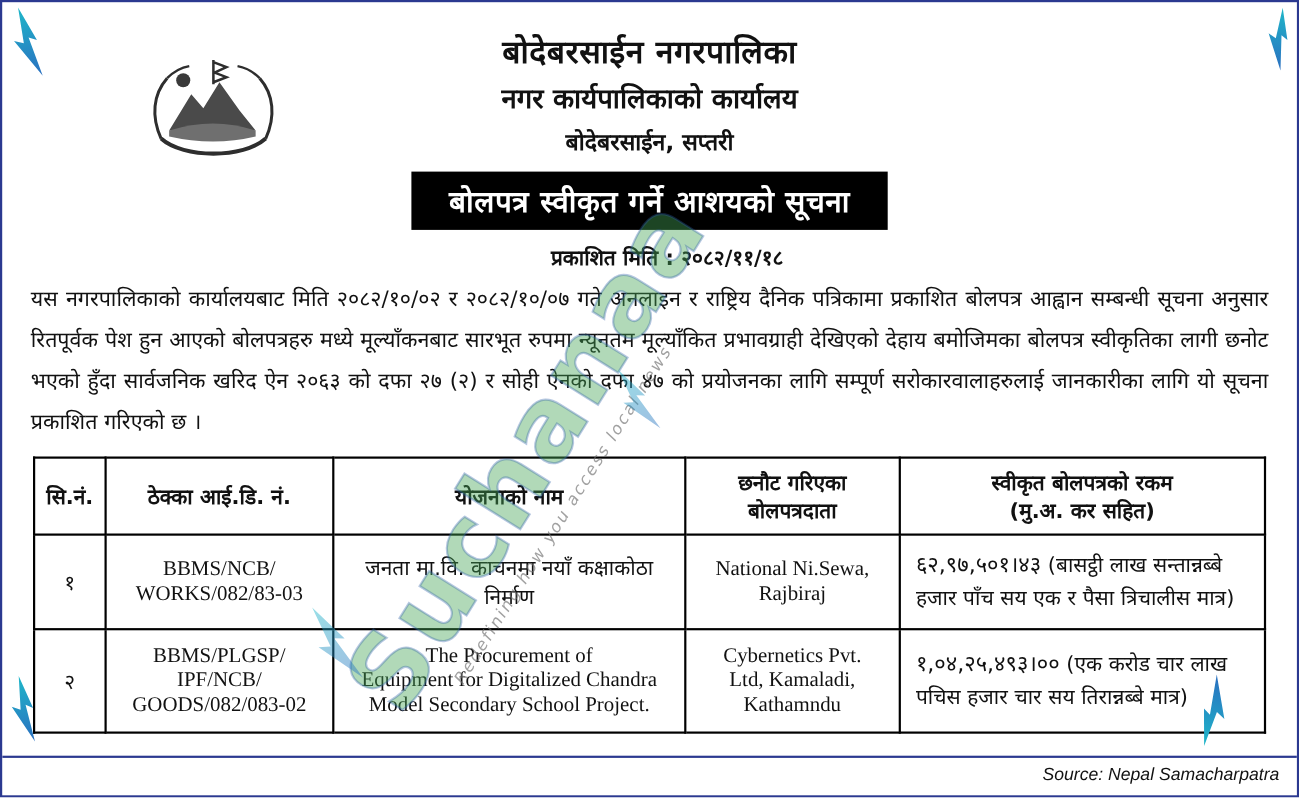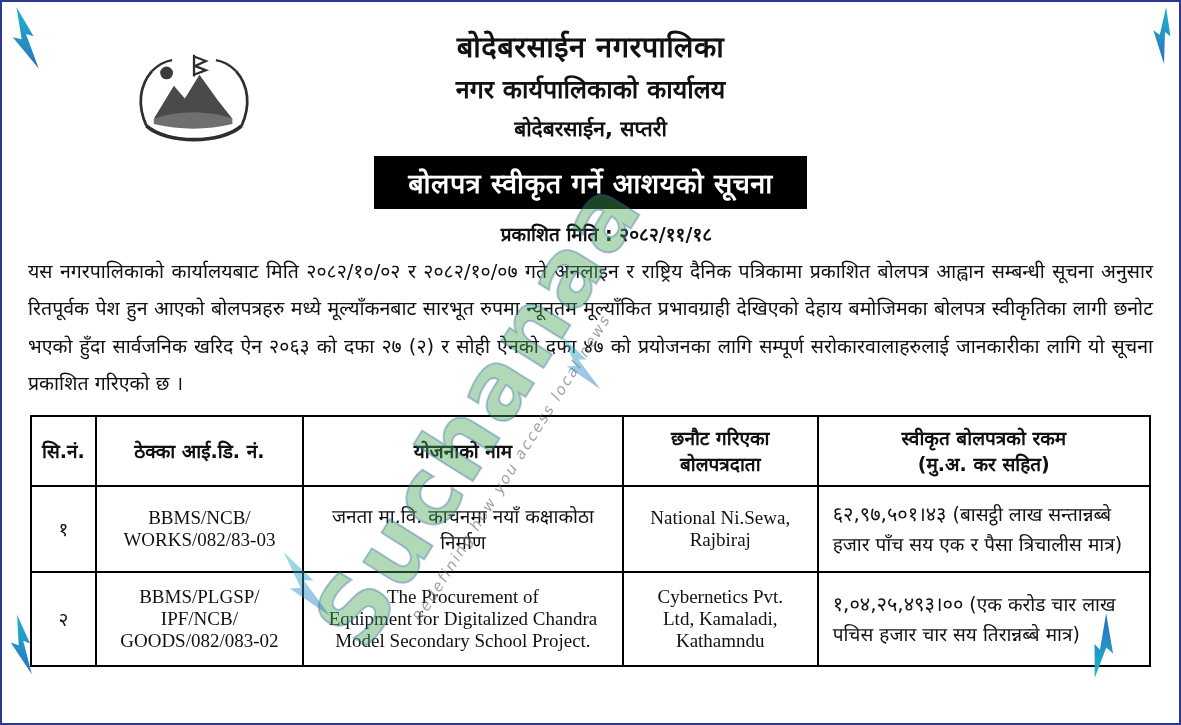--- a/index.html
+++ b/index.html
@@ -231,14 +231,17 @@
           <td class="amount-cell">
             <span class="amt-fig">१,०४,२५,४९३।००</span>
             <span class="amt-words">(एक करोड चार लाख पचिस हजार चार सय तिरान्नब्बे मात्र)</span>
           </td>
         </tr>
       </tbody>
     </table>
 
   </div>
 
+  <div class="footer-strip">
+    <span>Source: Nepal Samacharpatra</span>
+  </div>
 
 </div>
 
 </body></html>

